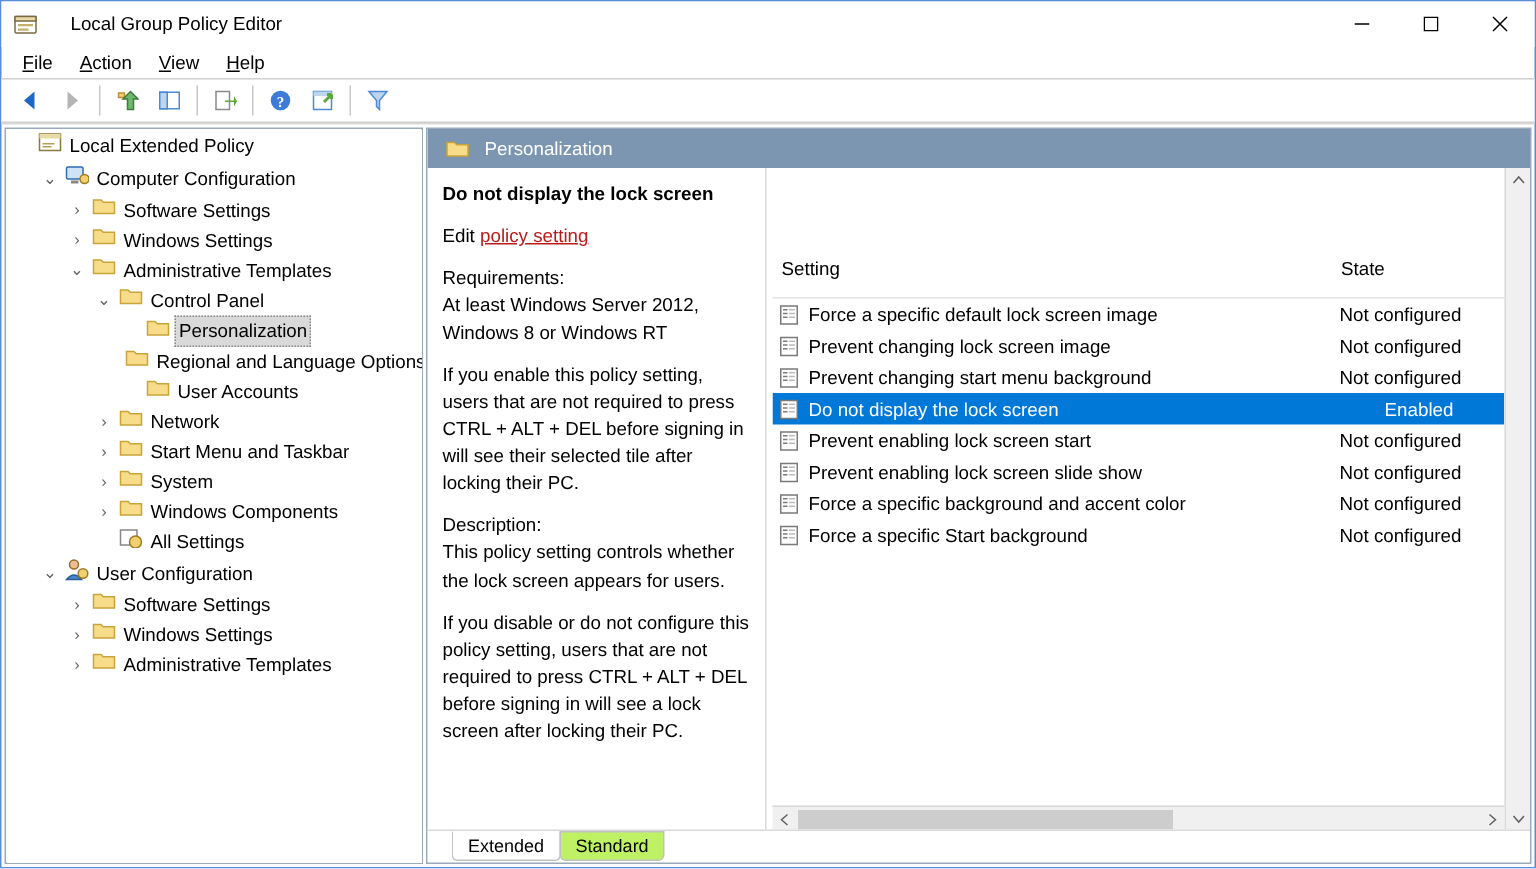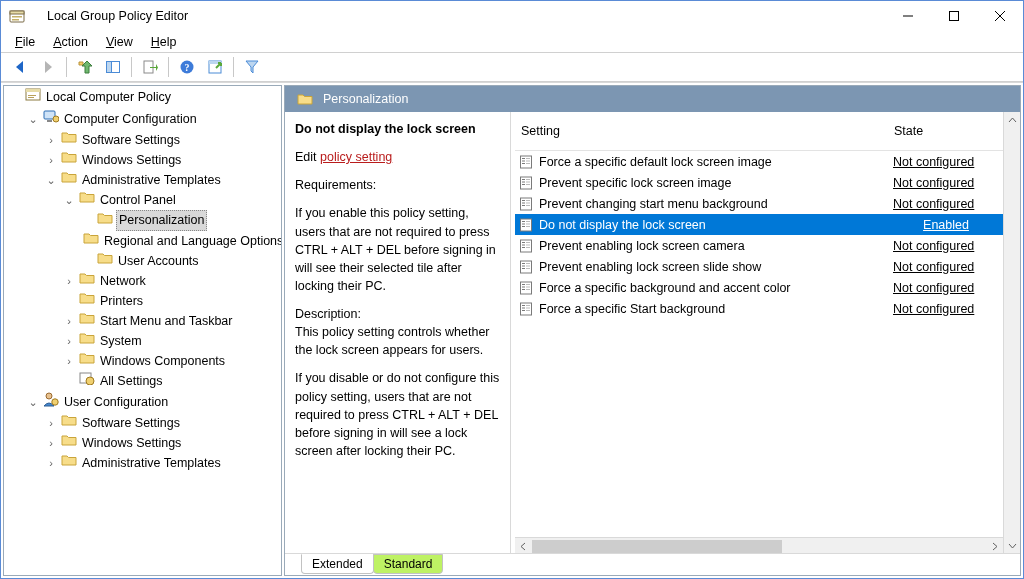--- a/index.html
+++ b/index.html
@@ -40,29 +40,29 @@
   .desc-pane p { margin:0 0 10px 0; }
 
   .list-wrap { flex:1; display:flex; position:relative; overflow:hidden; border-left:1px solid #d9d9d9; }
   .list-scroll-v { width:17px; background:#f0f0f0; display:flex; flex-direction:column; align-items:center; justify-content:space-between; border-left:1px solid #d9d9d9; }
   .list-scroll-v .arrow, .list-scroll-h .arrow { width:17px; height:17px; display:flex; align-items:center; justify-content:center; }
   .list-scroll-h { position:absolute; bottom:0; left:4px; right:17px; height:17px; background:#f0f0f0; display:flex; align-items:center; justify-content:space-between; border-top:1px solid #d9d9d9; }
   .list-scroll-h .track { flex:1; height:17px; position:relative; }
   .list-scroll-h .thumb { position:absolute; left:0; top:2px; height:13px; width:55%; background:#cdcdcd; }
 
   .list-main { flex:1; display:flex; flex-direction:column; padding-left:4px; padding-right:0; overflow:hidden; }
-  .list-header { display:flex; height:39px; align-items:center; border-bottom:1px solid #e3e3e3; font-size:12.5px; }
+  .list-header { display:flex; height:39px; align-items:center; border-bottom:1px solid #e3e3e3; font-size:12.5px;margin-top:48px; }
   .list-header .col { padding:3px 6px; }
   .col-setting { flex:1; }
   .col-state { width:115px; text-align:left; }
   .list-rows { flex:1; overflow:hidden; }
   .row { display:flex; align-items:center; height:21px; font-size:12.5px; padding-right:4px; }
   .row .ricon { width:18px; display:flex; justify-content:center; margin-right:4px; margin-left:2px; }
   .row .rtext { flex:1; white-space:nowrap; overflow:hidden; text-overflow:clip; }
-  .row .rstate { width:112px; text-align:left; padding-left:6px;text-decoration:underline; }
+  .row .rstate { width:112px; text-align:left; padding-left:6px; }
   .row.selected { background:#0078d7; color:#fff; }
   .row.selected .rstate { text-align:center; }
 
   
   .bottom-tabs { height:21px; padding-left:16px; display:flex; align-items:flex-start; background:#fff; border-top:1px solid #d9d9d9; font-size:12px; position:relative; top:-1px; }
   .bottom-tabs .tab { padding:2px 10px; border:1px solid #c2c2c2; border-top:1px solid #fff; background:#fff; position:relative; border-radius:0 0 4px 4px; margin-right:-1px; }
   .bottom-tabs .tab.inactive { background:#bef264; border-top:1px solid #c2c2c2; }
 
   
   .statusbar { height:24px; border-top:1px solid #d0d0d0; display:flex; align-items:center; padding:0 8px; font-size:12.5px; }
@@ -178,21 +178,21 @@
       <ul>
         <li>
           <div class="trow">
               <span class="exp none"></span>
             <span><svg width="16" height="16" viewBox="0 0 16 16">
                   <rect x="1" y="3" width="14" height="11" fill="#fff" stroke="#8b7a40"></rect>
                   <rect x="1" y="3" width="14" height="3" fill="#e7dca8"></rect>
                   <rect x="3" y="9" width="8" height="1" fill="#b8a05a"></rect>
                   <rect x="3" y="11" width="6" height="1" fill="#b8a05a"></rect>
                 </svg></span>
-            <span class="tlabel">Local Computer Policy</span>
+            <span class="tlabel">Local Extended Policy</span>
           </div>
           <ul>
             <li>
               <div class="trow">
                   <span class="exp">⌄</span>
                 <span><svg width="16" height="16" viewBox="0 0 16 16">
                       <rect x="1" y="3" width="11" height="8" rx="1" fill="#cfe3f7" stroke="#2d6db3"></rect>
                       <rect x="4" y="12" width="5" height="2" fill="#888"></rect>
                       <circle cx="13" cy="11" r="3" fill="#f0d070" stroke="#a07a20"></circle>
                     </svg></span>
@@ -268,29 +268,20 @@
                         <div class="trow">
                           <span class="exp">›</span>
                           <span><svg width="16" height="14" viewBox="0 0 16 14">
                               <path d="M1 3 L6 3 L7.5 4.5 L15 4.5 L15 12 L1 12 Z" fill="#f7dd8a" stroke="#c9a43a"></path>
                             </svg></span>
                           <span class="tlabel">Network</span>
                         </div>
                       </li>
                     <li>
                         <div class="trow">
-                          <span class="exp none"></span>
-                          <span><svg width="16" height="14" viewBox="0 0 16 14">
-                              <path d="M1 3 L6 3 L7.5 4.5 L15 4.5 L15 12 L1 12 Z" fill="#f7dd8a" stroke="#c9a43a"></path>
-                            </svg></span>
-                          <span class="tlabel">Printers</span>
-                        </div>
-                      </li>
-                    <li>
-                        <div class="trow">
                           <span class="exp">›</span>
                           <span><svg width="16" height="14" viewBox="0 0 16 14">
                               <path d="M1 3 L6 3 L7.5 4.5 L15 4.5 L15 12 L1 12 Z" fill="#f7dd8a" stroke="#c9a43a"></path>
                             </svg></span>
                           <span class="tlabel">Start Menu and Taskbar</span>
                         </div>
                       </li>
                     <li>
                         <div class="trow">
                           <span class="exp">›</span>
@@ -376,21 +367,21 @@
             </svg>
           </span>
         <span>Personalization</span>
       </div>
 
       <div class="ext-body">
 
         <div class="desc-pane">
           <div class="selname">Do not display the lock screen</div>
           <p><span>Edit</span> <a class="plain" href="#">policy setting</a></p>
-          <p><span>Requirements:</span><br></p>
+          <p><span>Requirements:</span><br><span>At least Windows Server 2012, Windows 8 or Windows RT</span></p>
           <p>If you enable this policy setting, users that are not required to press CTRL + ALT + DEL before signing in will see their selected tile after locking their PC.</p>
           <p><span>Description:</span><br><span>This policy setting controls whether the lock screen appears for users.</span></p>
           <p>If you disable or do not configure this policy setting, users that are not required to press CTRL + ALT + DEL before signing in will see a lock screen after locking their PC.</p>
         </div>
 
         <div class="list-wrap">
           <div class="list-main">
             <div class="list-header">
               <div class="col col-setting">Setting</div>
               <div class="col col-state">State</div>
@@ -416,21 +407,21 @@
                     <svg width="14" height="14" viewBox="0 0 14 14">
                       <rect x="1.5" y="1" width="11" height="12" fill="#fff" stroke="#7a7a7a"></rect>
                       <rect x="3" y="3" width="3" height="1" fill="#7a7a7a"></rect>
                       <rect x="3" y="5.5" width="3" height="1" fill="#7a7a7a"></rect>
                       <rect x="3" y="8" width="3" height="1" fill="#7a7a7a"></rect>
                       <rect x="7" y="3" width="4" height="1" fill="#bbb"></rect>
                       <rect x="7" y="5.5" width="4" height="1" fill="#bbb"></rect>
                       <rect x="7" y="8" width="4" height="1" fill="#bbb"></rect>
                     </svg>
                   </span>
-                  <span class="rtext">Prevent specific lock screen image</span>
+                  <span class="rtext">Prevent changing lock screen image</span>
                   <span class="rstate">Not configured</span>
                 </div>
                 <div class="row">
                   <span class="ricon">
                     <svg width="14" height="14" viewBox="0 0 14 14">
                       <rect x="1.5" y="1" width="11" height="12" fill="#fff" stroke="#7a7a7a"></rect>
                       <rect x="3" y="3" width="3" height="1" fill="#7a7a7a"></rect>
                       <rect x="3" y="5.5" width="3" height="1" fill="#7a7a7a"></rect>
                       <rect x="3" y="8" width="3" height="1" fill="#7a7a7a"></rect>
                       <rect x="7" y="3" width="4" height="1" fill="#bbb"></rect>
@@ -461,21 +452,21 @@
                     <svg width="14" height="14" viewBox="0 0 14 14">
                       <rect x="1.5" y="1" width="11" height="12" fill="#fff" stroke="#7a7a7a"></rect>
                       <rect x="3" y="3" width="3" height="1" fill="#7a7a7a"></rect>
                       <rect x="3" y="5.5" width="3" height="1" fill="#7a7a7a"></rect>
                       <rect x="3" y="8" width="3" height="1" fill="#7a7a7a"></rect>
                       <rect x="7" y="3" width="4" height="1" fill="#bbb"></rect>
                       <rect x="7" y="5.5" width="4" height="1" fill="#bbb"></rect>
                       <rect x="7" y="8" width="4" height="1" fill="#bbb"></rect>
                     </svg>
                   </span>
-                  <span class="rtext">Prevent enabling lock screen camera</span>
+                  <span class="rtext">Prevent enabling lock screen start</span>
                   <span class="rstate">Not configured</span>
                 </div>
                 <div class="row">
                   <span class="ricon">
                     <svg width="14" height="14" viewBox="0 0 14 14">
                       <rect x="1.5" y="1" width="11" height="12" fill="#fff" stroke="#7a7a7a"></rect>
                       <rect x="3" y="3" width="3" height="1" fill="#7a7a7a"></rect>
                       <rect x="3" y="5.5" width="3" height="1" fill="#7a7a7a"></rect>
                       <rect x="3" y="8" width="3" height="1" fill="#7a7a7a"></rect>
                       <rect x="7" y="3" width="4" height="1" fill="#bbb"></rect>

